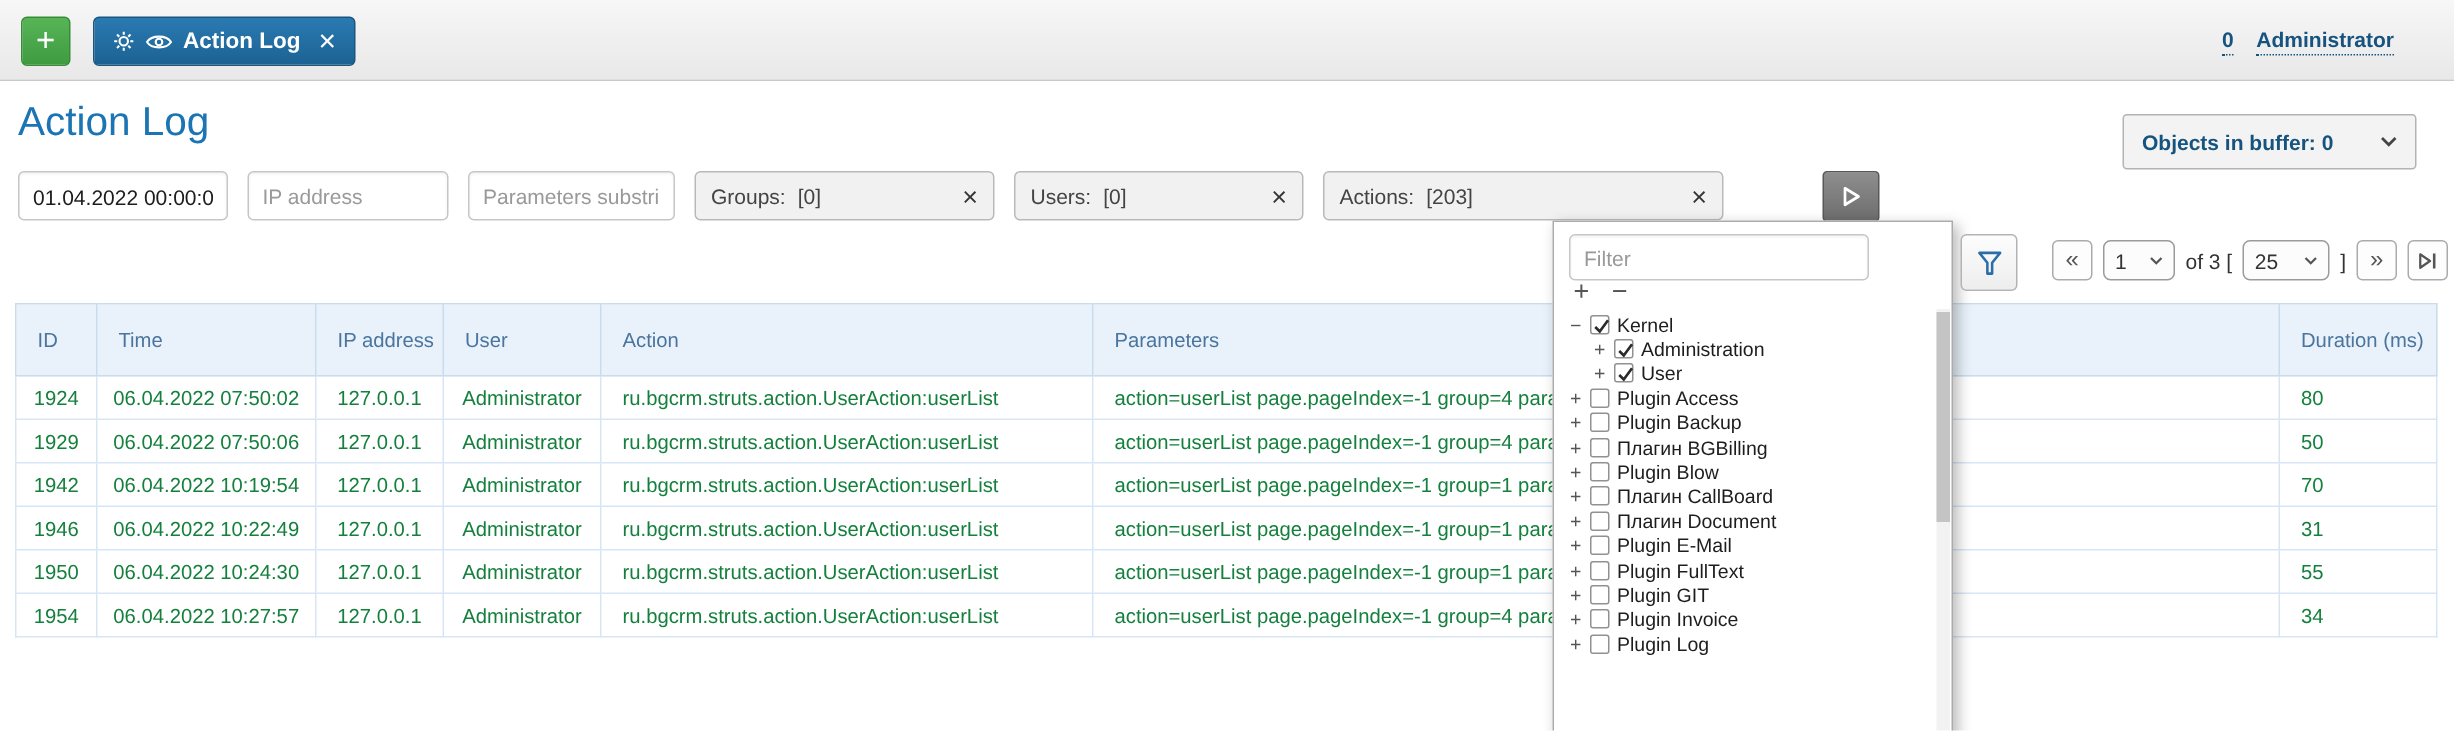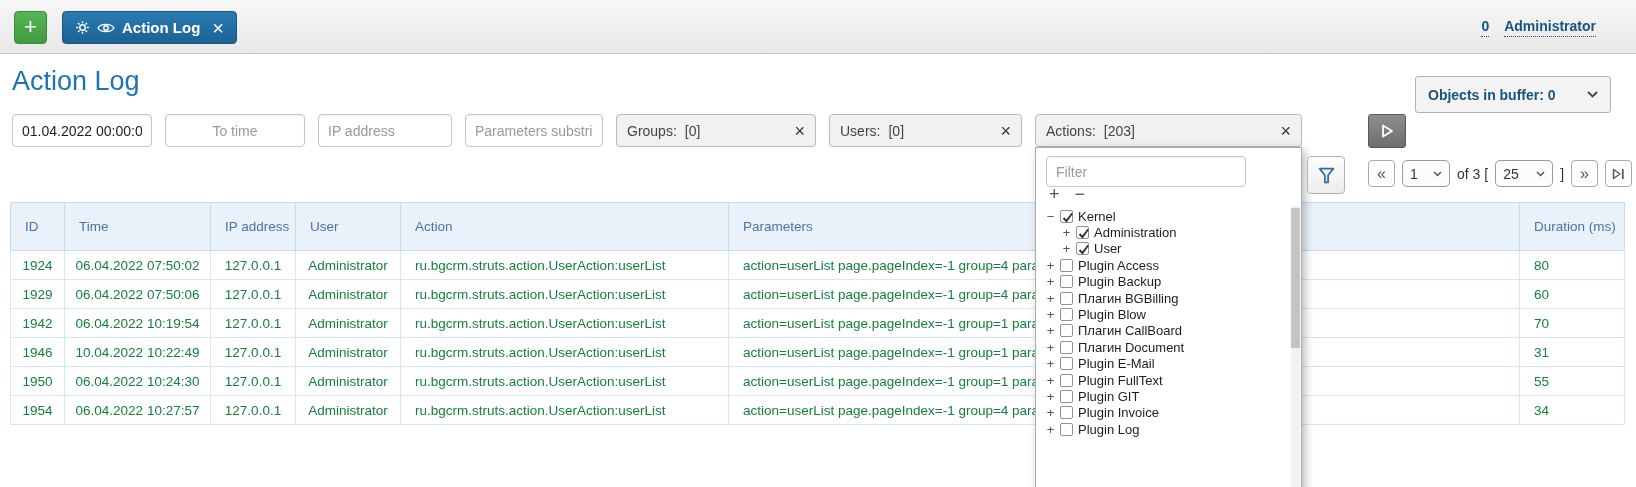--- a/index.html
+++ b/index.html
@@ -120,21 +120,20 @@
   <span>Objects in buffer: 0</span>
   <span style="display:flex">
     <svg width="11" height="7" viewBox="0 0 11 7">
         <polyline points="1,1 5.5,5.5 10,1" fill="none" stroke="#444" stroke-width="1.8"></polyline>
       </svg>
   </span>
 </div>
 
 <div class="filter-row">
   <input class="txt center w-from" value="01.04.2022 00:00:00" style="">
-  <input class="txt center w-to" placeholder="To time" style="">
   <input class="txt w-ip" placeholder="IP address" style="">
   <input class="txt w-par" placeholder="Parameters substring" style="">
   <div class="combo w-groups">
     <span>Groups:</span>
     <span class="val">[0]</span>
     <span class="x">×</span>
   </div>
   <div class="combo w-users">
     <span>Users:</span>
     <span class="val">[0]</span>
@@ -216,34 +215,34 @@
         <td class="c-left">action=userList page.pageIndex=-1 group=4 paramName=userId</td>
         <td class="c-left">80</td>
       </tr>
       <tr>
         <td class="c-center">1929</td>
         <td class="c-center">06.04.2022 07:50:06</td>
         <td class="c-center">127.0.0.1</td>
         <td class="c-center">Administrator</td>
         <td class="c-left">ru.bgcrm.struts.action.UserAction:userList</td>
         <td class="c-left">action=userList page.pageIndex=-1 group=4 paramName=userId</td>
-        <td class="c-left">60</td>
+        <td class="c-left">50</td>
       </tr>
       <tr>
         <td class="c-center">1942</td>
         <td class="c-center">06.04.2022 10:19:54</td>
         <td class="c-center">127.0.0.1</td>
         <td class="c-center">Administrator</td>
         <td class="c-left">ru.bgcrm.struts.action.UserAction:userList</td>
         <td class="c-left">action=userList page.pageIndex=-1 group=1 paramName=userId</td>
         <td class="c-left">70</td>
       </tr>
       <tr>
         <td class="c-center">1946</td>
-        <td class="c-center">10.04.2022 10:22:49</td>
+        <td class="c-center">06.04.2022 10:22:49</td>
         <td class="c-center">127.0.0.1</td>
         <td class="c-center">Administrator</td>
         <td class="c-left">ru.bgcrm.struts.action.UserAction:userList</td>
         <td class="c-left">action=userList page.pageIndex=-1 group=1 paramName=userId</td>
         <td class="c-left">31</td>
       </tr>
       <tr>
         <td class="c-center">1950</td>
         <td class="c-center">06.04.2022 10:24:30</td>
         <td class="c-center">127.0.0.1</td>

